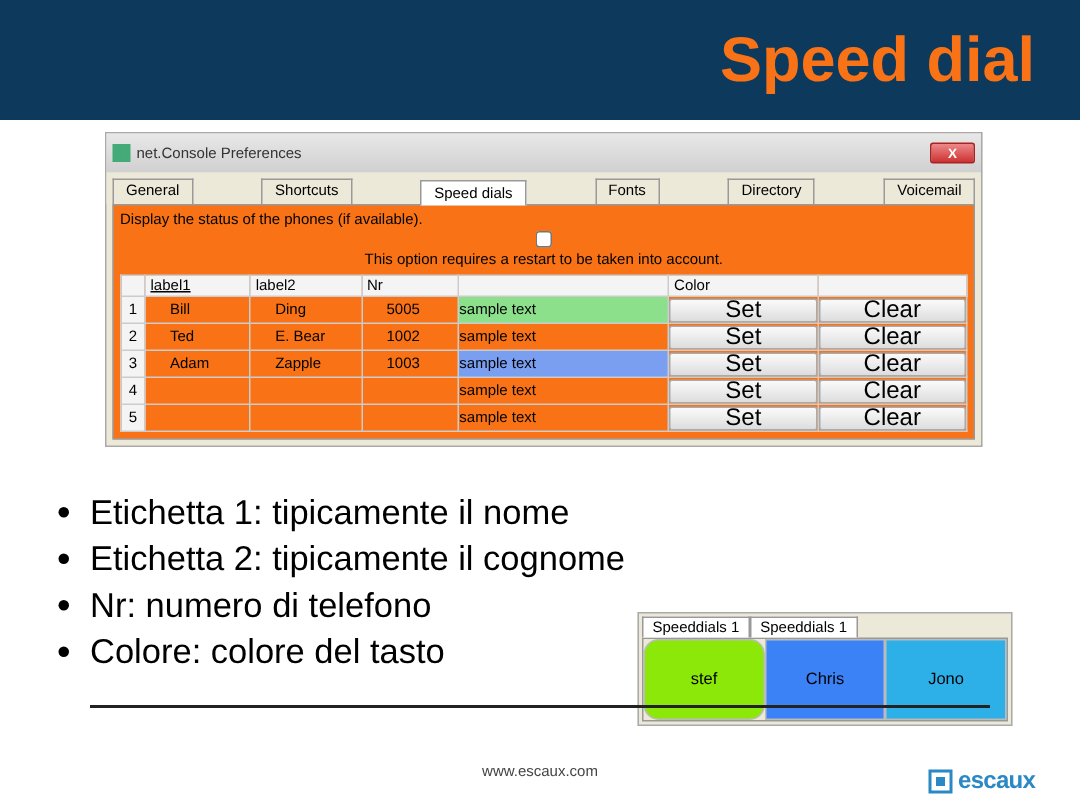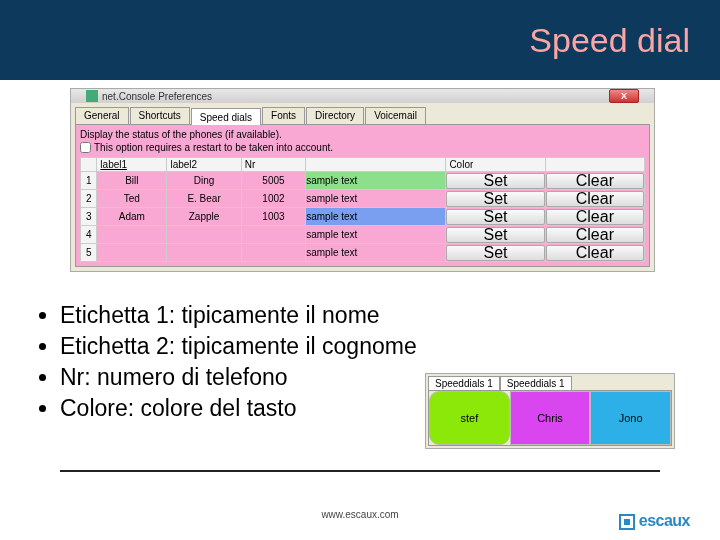--- a/index.html
+++ b/index.html
@@ -1,55 +1,55 @@
 <!DOCTYPE html>
 <html><head>
 <meta charset="utf-8">
 <style>
   * { box-sizing: border-box; margin: 0; padding: 0; }
   body { width: 720px; height: 540px; font-family: Verdana, sans-serif; background: #fff; position: relative; }
   .header { background: #0d3a5c; height: 80px; display: flex; align-items: center; justify-content: flex-end; padding-right: 30px; }
-  .header h1 { color: #fca5a5; font-size: 34px; font-weight: normal; }
+  .header h1 { color: #f97316; font-size: 42px; font-weight: bold; }
   .screenshot { margin: 8px 0 0 70px; width: 585px; }
   .window { border: 1px solid #aaa; background: #ece9d8; font-family: Tahoma, sans-serif; font-size: 10px; }
-  .titlebar { background: linear-gradient(#e8e8e8,#d0d0d0); height: 14px; display: flex; align-items: center; padding: 0 15px; }
+  .titlebar { background: linear-gradient(#e8e8e8,#d0d0d0); height: 26px; display: flex; align-items: center; padding: 0 4px; }
   .titlebar .icon { width: 12px; height: 12px; background: #4a7; margin-right: 4px; }
   .titlebar .title { flex: 1; font-size: 10px; color: #333; }
   .closebtn { width: 30px; height: 14px; background: linear-gradient(#e88,#c33); border: 1px solid #a22; border-radius: 2px; color: #fff; text-align: center; line-height: 12px; font-size: 9px; font-weight: bold; }
-  .tabs { display: flex; padding: 4px 4px 0 4px; gap: 1px; background: #ece9d8; }
+  .tabs { display: flex; padding: 4px 4px 0 4px; gap: 1px; background: #ece9d8; justify-content: space-between; }
   .tab { padding: 2px 8px; background: #ece9d8; border: 1px solid #999; border-bottom: none; font-size: 10px; }
   .tab.active { background: #fff; padding: 3px 8px 2px; position: relative; top: 1px; }
-  .pane { background: #f9a8d4; border: 1px solid #999; margin: 0 4px 4px 4px; padding: 4px; }
+  .pane { background: #f97316; border: 1px solid #999; margin: 0 4px 4px 4px; padding: 4px; }
   .desc { font-size: 10px; margin-bottom: 2px; }
-  .chk { display: flex; align-items: center; gap: 3px; font-size: 10px; }
+  .chk { display: flex; align-items: center; gap: 3px; font-size: 10px; flex-direction: column; }
   .chk input { width: 11px; height: 11px; }
   .note { font-size: 9px; }
   .grid { width: 100%; border-collapse: collapse; margin-top: 4px; }
   .grid th { text-align: left; font-weight: normal; font-size: 10px; padding: 1px 3px; border: 1px solid #ccc; background: #f4f4f4; }
   .grid td { border: 1px solid #ccc; padding: 0; font-size: 10px; height: 18px; }
   .grid td.num { width: 14px; text-align: center; background: #f4f4f4; }
-  .grid td.txt { padding: 0 16px; text-align: center; }
+  .grid td.txt { padding: 0 16px; }
   .sampletxt { text-align: left; padding: 0 3px; }
   .sampletxt.green { background: #8ce08c; }
   .sampletxt.blue { background: #7a9ff0; }
   .btncell { padding: 1px; }
   .btn { display: block; width: 100%; height: 16px; background: linear-gradient(#fafafa,#ddd); border: 1px solid #aaa; border-radius: 2px; font-size: 16px; text-align: center; line-height: 14px; }
   .bullets { margin: 30px 0 0 40px; }
   .bullets li { font-size: 23px; margin-bottom: 4px; list-style: disc; margin-left: 20px; }
-  .speeddials-prev { position: absolute; right: 45px; top: 373px; width: 250px; border: 1px solid #aaa; background: #ece9d8; font-family: Tahoma,sans-serif; font-size: 10px; }
+  .speeddials-prev { position: absolute; right: 45px; top: 408px; width: 250px; border: 1px solid #aaa; background: #ece9d8; font-family: Tahoma,sans-serif; font-size: 10px; }
   .speeddials-prev .tabs2 { display: flex; padding: 2px 2px 0 2px; }
   .speeddials-prev .tab2 { padding: 1px 6px; border: 1px solid #999; border-bottom: none; background: #fff; font-size: 10px; }
   .speeddials-prev .content { border: 1px solid #999; margin: 0 2px 2px 2px; display: flex; height: 56px; }
   .speeddials-prev .cell { flex: 1; border: 1px solid #bbb; display: flex; align-items: center; justify-content: center; font-size: 11px; }
   .speeddials-prev .cell.g { background: #8ce808; border-radius: 10px; }
-  .speeddials-prev .cell.gray { background: #d946ef; }
+  .speeddials-prev .cell.gray { background: #3b82f6; }
   .speeddials-prev .cell.b { background: #2db0e8; }
   .divider { position: absolute; left: 60px; right: 60px; top: 470px; border-top: 2px solid #222; }
   .footer-url { position: absolute; bottom: 20px; width: 100%; text-align: center; font-size: 10px; color: #444; }
-  .logo { position: absolute; right: 30px; bottom: 10px; display: flex; align-items: flex-end; gap: 4px; }
+  .logo { position: absolute; right: 30px; bottom: 10px; display: flex; align-items: center; gap: 4px; }
   .logo .sq { width: 16px; height: 16px; border: 2px solid #2a88c5; display: flex; align-items: center; justify-content: center; }
   .logo .sq .inner { width: 6px; height: 6px; background: #2a88c5; }
   .logo .txt { font-size: 16px; color: #2a88c5; font-weight: bold; letter-spacing: -0.5px; }
 </style>
 </head>
 <body>
 
 <div class="header">
   <h1>Speed dial</h1>
 </div>

